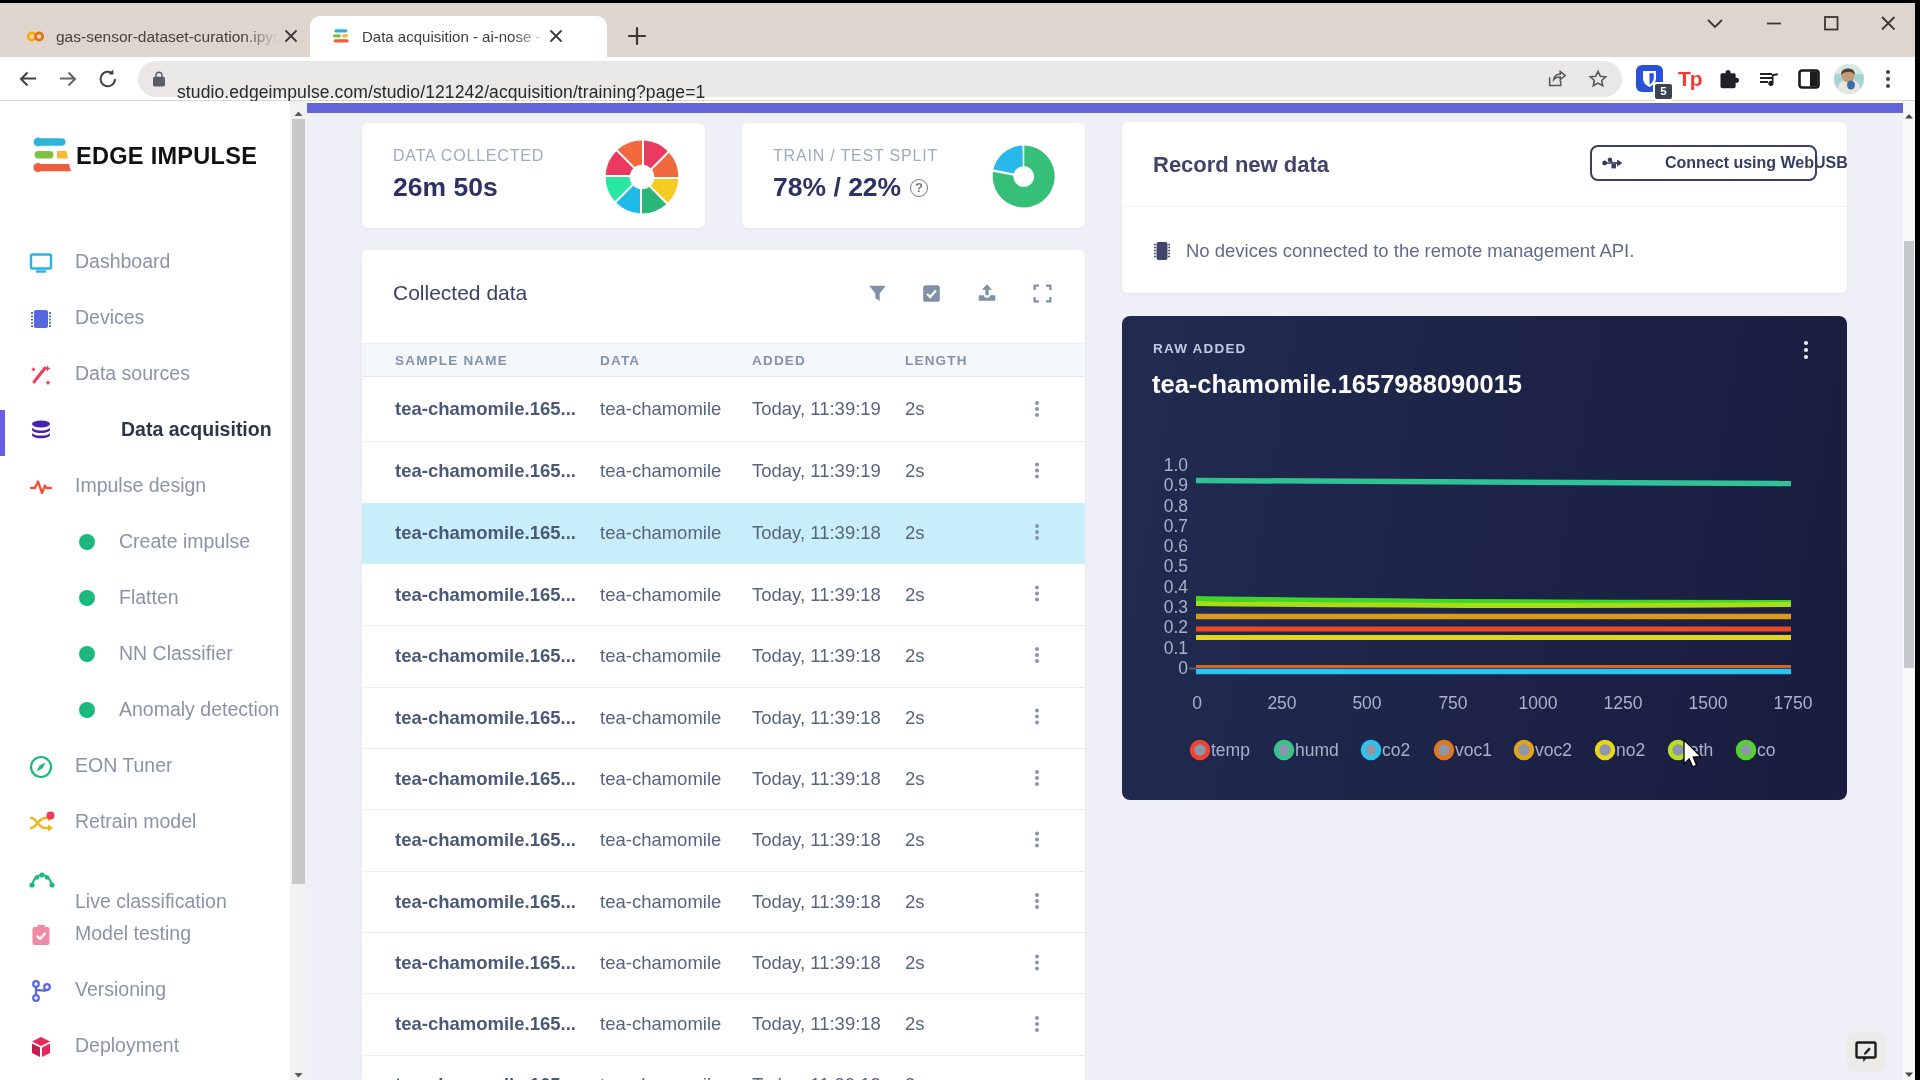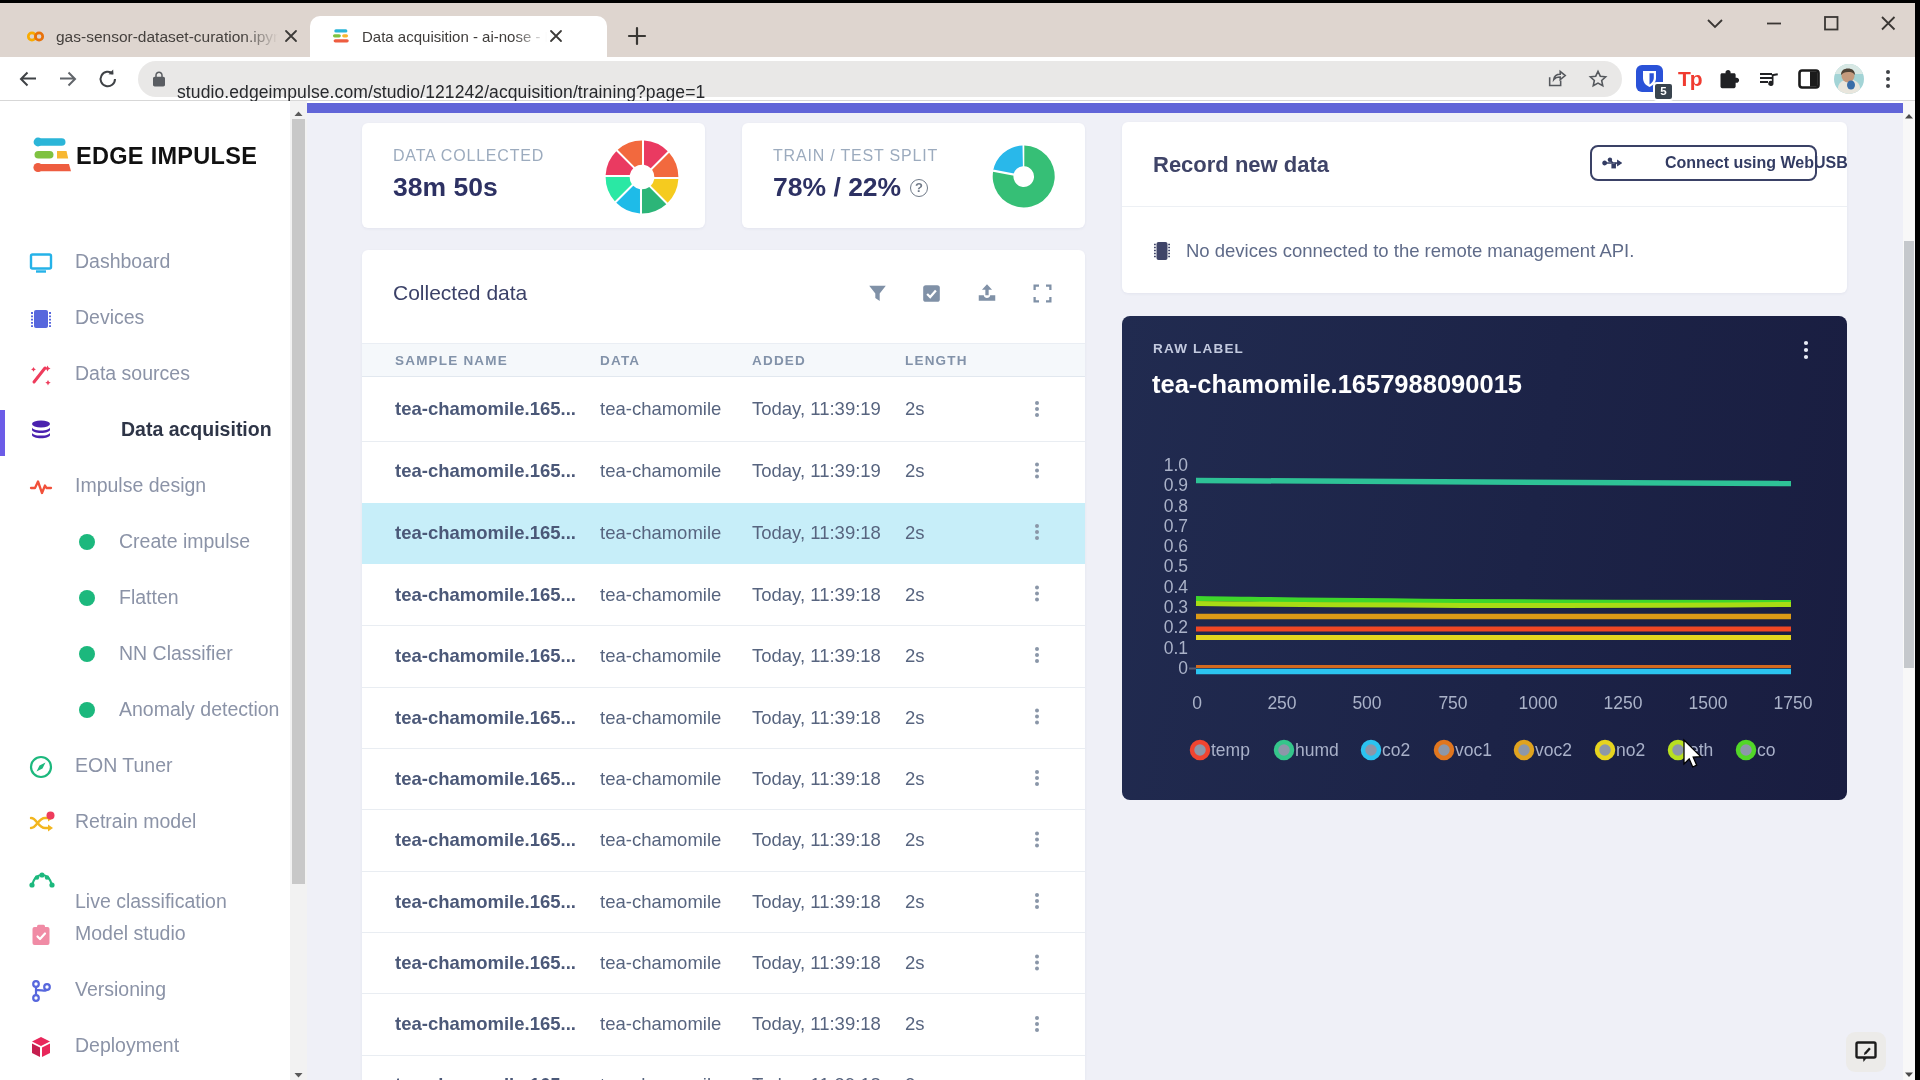--- a/index.html
+++ b/index.html
@@ -260,21 +260,21 @@
       <circle cx="9" cy="11.5" r="2.2" fill="#1cb87d"></circle>
       <circle cx="19" cy="11.5" r="2.2" fill="#1cb87d"></circle>
     </svg></div>
 <div class="nav" style="top:890px;">Live classification</div>
 
 <div class="nico" style="top:922px;"><svg width="26" height="26" viewBox="0 0 26 26">
       <rect x="4.5" y="5" width="17" height="18" rx="2" fill="#f08ba5"></rect>
       <rect x="9" y="2.8" width="8" height="5" rx="1.5" fill="#f08ba5"></rect>
       <path d="M9.5 14.5 L12 17 L17 11.5" fill="none" stroke="#fff" stroke-width="2.2" stroke-linecap="round" stroke-linejoin="round"></path>
     </svg></div>
-<div class="nav" style="top:922px;">Model studio</div>
+<div class="nav" style="top:922px;">Model testing</div>
 
 <div class="nico" style="top:978px;"><svg width="26" height="26" viewBox="0 0 26 26">
       <g fill="none" stroke="#5767dd" stroke-width="2.2">
         <circle cx="8" cy="6" r="2.8"></circle>
         <circle cx="8" cy="20" r="2.8"></circle>
         <circle cx="19" cy="9" r="2.8"></circle>
         <path d="M8 8.8 V17.2 M8 13 C8 10.5 19 14 19 11.8"></path>
       </g>
     </svg></div>
 <div class="nav" style="top:978px;">Versioning</div>
@@ -286,21 +286,21 @@
         <path d="M22 9.5 L14 13.5 V23 L22 19 Z" fill="#e8275b"></path>
       </g>
     </svg></div>
 <div class="nav" style="top:1034px;">Deployment</div>
 
 <div class="abs" style="left:307px;top:101px;width:1596px;height:2px;background:#fff;"></div>
 <div class="abs" style="left:307px;top:103px;width:1596px;height:10px;background:#6165d8;"></div>
 
 <div class="abs" style="left:362px;top:123px;width:343px;height:105px;background:#fff;border-radius:6px;box-shadow:0 1px 3px rgba(40,50,100,0.06);"></div>
 <div class="abs" style="left:393px;top:147px;font-size:16px;color:#9cabbe;letter-spacing:0.8px;">DATA COLLECTED</div>
-<div class="abs" style="left:393px;top:172px;font-size:26.5px;font-weight:bold;color:#2d3163;">38m 50s</div>
+<div class="abs" style="left:393px;top:172px;font-size:26.5px;font-weight:bold;color:#2d3163;">26m 50s</div>
 <div class="abs" style="left:604px;top:139px;">
   <svg width="76" height="76" viewBox="0 0 76 76">
     <g transform="translate(38,38) scale(0.96)">
       <g fill="#ea3a61">
           <path d="M2.1 -37.9 A38 38 0 0 1 26.8 -26.8 L9.1 -9.1 A13 13 0 0 0 2.1 -12.8 Z" transform="rotate(0)"></path>
         </g>
       <g fill="#f2693e">
           <path d="M2.1 -37.9 A38 38 0 0 1 26.8 -26.8 L9.1 -9.1 A13 13 0 0 0 2.1 -12.8 Z" transform="rotate(45)"></path>
         </g>
       <g fill="#f5cb1f">
@@ -513,21 +513,21 @@
 <div class="abs" style="left:1154px;top:241px;"><svg width="16" height="20" viewBox="0 0 16 20">
       <rect x="2.5" y="1" width="11" height="18" rx="2" fill="#3f4468"></rect>
       <g stroke="#3f4468" stroke-width="1.4">
         <path d="M0 3.5 H1.8 M0 6.5 H1.8 M0 9.5 H1.8 M0 12.5 H1.8 M0 15.5 H1.8"></path>
         <path d="M14.2 3.5 H16 M14.2 6.5 H16 M14.2 9.5 H16 M14.2 12.5 H16 M14.2 15.5 H16"></path>
       </g>
     </svg></div>
 <div class="abs" style="left:1186px;top:240px;font-size:18.5px;color:#5f6b89;">No devices connected to the remote management API.</div>
 
 <div class="abs" style="left:1122px;top:316px;width:725px;height:484px;border-radius:8px;background:linear-gradient(100deg,#212b50 0%,#1c2347 55%,#191d40 100%);"></div>
-<div class="abs" style="left:1153px;top:341px;font-size:13.5px;font-weight:bold;color:#c3cadf;letter-spacing:1.2px;">RAW LABEL</div>
+<div class="abs" style="left:1153px;top:341px;font-size:13.5px;font-weight:bold;color:#c3cadf;letter-spacing:1.2px;">RAW ADDED</div>
 <div class="abs" style="left:1800px;top:339px;"><svg width="12" height="26" viewBox="0 0 12 26" fill="#e8ebf5">
       <circle cx="6" cy="4" r="2.1"></circle>
       <circle cx="6" cy="11" r="2.1"></circle>
       <circle cx="6" cy="18" r="2.1"></circle>
     </svg></div>
 <div class="abs" style="left:1152px;top:370px;font-size:25.5px;font-weight:bold;color:#fff;">tea-chamomile.1657988090015</div>
 
 <svg class="abs" style="left:1140px;top:440px;" width="700" height="360" viewBox="0 0 700 360" font-family="Liberation Sans, sans-serif">
 
   <g fill="#aab2c8" font-size="17.5" text-anchor="end">

